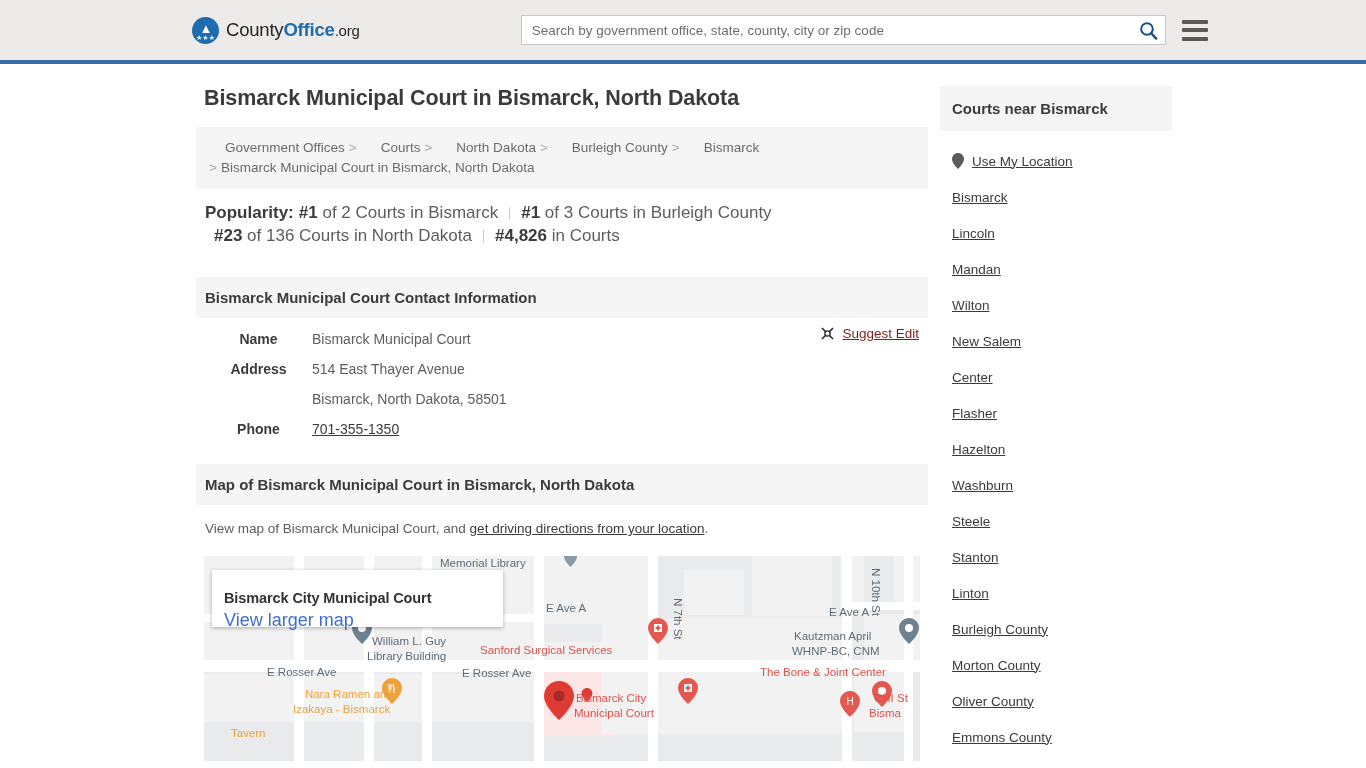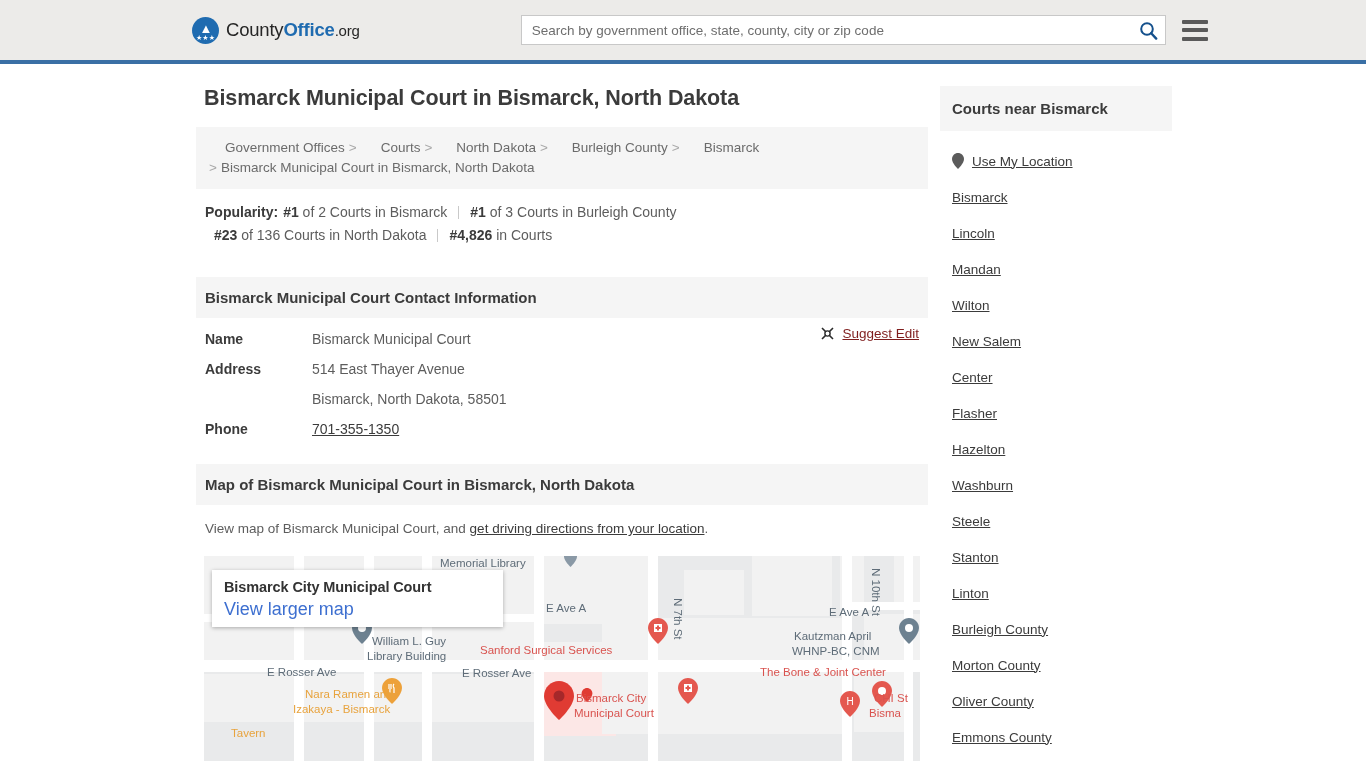--- a/index.html
+++ b/index.html
@@ -108,21 +108,21 @@
     font-size: 13.5px; line-height: 20px;
     color: #6b6b6b;
   }
   #breadcrumb a { color: #6b6b6b; text-decoration: none; margin-left: 20px; }
   #breadcrumb .sep { color: #a8a8a8; margin: 0 4px; }
   #breadcrumb .current { color: #6b6b6b; }
 
   
   #popularity {
     padding: 12px 10px 10px 9px;
-    font-size: 14px; line-height: 23px; color: #5d5d5d;
+    font-size: 17px; line-height: 23px; color: #5d5d5d;
   }
   #popularity .lbl { font-weight: bold; color: #3b3b3b; margin-right: 5px; }
   #popularity b { color: #3b3b3b; }
   #popularity .pipe {
     display: inline-block; width: 1px; height: 13px;
     background: #c9c9c9; margin: 0 11px; vertical-align: -2px;
   }
   #popularity .row2 { padding-left: 9px; }
 
   
@@ -138,21 +138,21 @@
   }
   .section-intro a { color: #3b3b3b; text-decoration: underline; }
 
   
   #contact-table {
     position: relative;
     padding: 6px 9px 0 9px;
     font-size: 14px;
   }
   .contact-row { display: flex; line-height: 30px; }
-  .contact-row .k { width: 107px; flex: 0 0 107px; font-weight: bold; color: #3b3b3b; }
+  .contact-row .k { width: 107px; flex: 0 0 107px; font-weight: bold; color: #3b3b3b; text-align: center; }
   .contact-row .v { color: #5d5d5d; }
   .contact-row .v a { color: #3b3b3b; text-decoration: underline; }
   #suggest-edit {
     position: absolute; right: 9px; top: 8px;
     display: flex; align-items: center; gap: 7px;
     font-size: 13.5px;
   }
   #suggest-edit .label { color: #7f1d1d; text-decoration: underline; cursor: pointer; }
 
   
@@ -176,21 +176,21 @@
   .poi-orange { color: #e8a33d; margin-left: 27px; }
   .pin {
     position: absolute; width: 20px; height: 26px;
   }
   .pin.big { width: 30px; height: 39px; }
   #info-card {
     position: absolute; left: 8px; top: 14px;
     width: 291px; height: 57px;
     background: #ffffff;
     box-shadow: 0 1px 4px rgba(0,0,0,0.3);
-    padding: 9px 12px;
+    padding: 20px 12px;
   }
   #info-card .t { font-size: 14.5px; color: #333333; font-weight: bold; letter-spacing: -0.1px; }
   #info-card .l { font-size: 18px; color: #3d6fd0; margin-top: 4px; text-decoration: none; cursor: pointer; }
 
   
   #side-head {
     background: #f5f5f5;
     padding: 14px 12px 14px 12px;
     font-size: 15px; font-weight: bold; color: #3b3b3b;
   }

